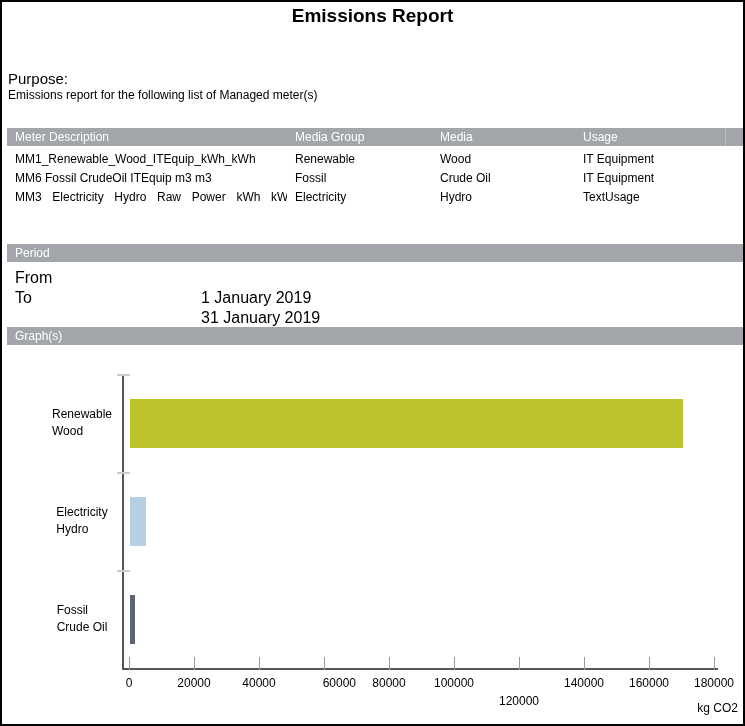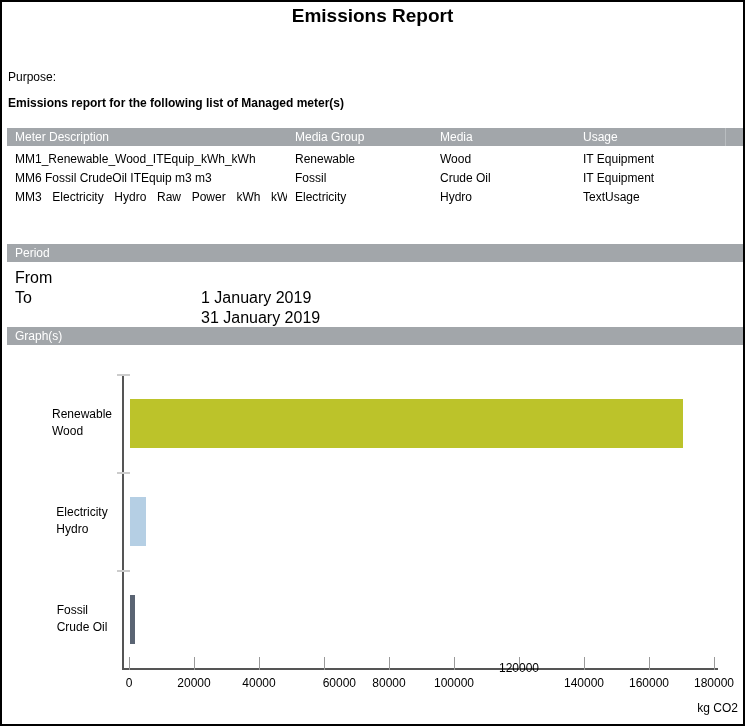--- a/index.html
+++ b/index.html
@@ -11,22 +11,22 @@
     background:#fff;
     font-family:"Liberation Sans", sans-serif;
     color:#000;
     overflow:hidden;
     padding-left:26px;
   }
   .title {
     position:absolute; left:0; top:3px; width:100%;
     text-align:center; font-size:19px; font-weight:bold;
   }
-  .purpose-label { position:absolute; left:6px; top:68px;  font-size:12px; }
-  .purpose-text  { position:absolute; left:6px; top:94px;  font-size:12px;font-weight:bold; }
+  .purpose-label { position:absolute; left:6px; top:68px;  font-size:15px; }
+  .purpose-text  { position:absolute; left:6px; top:86px;  font-size:12px; }
 
   .section-bar {
     position:absolute; left:5px; width:736px; height:18px;
     background:#a2a6aa; color:#fff; font-size:12px;
     display:flex; align-items:center;
   }
   .section-bar .bar-label { padding-left:8px; }
   .meters-header { top:126px; padding:0; }
   .period-bar    { top:242px; }
   .graphs-bar    { top:325px; }
@@ -117,21 +117,21 @@
       <div style="left: 160px; top: 674px; width: 64px; text-align: center;">20000</div>
       <div style="left: 257px; top: 655px; width: 1px; height: 13px; background: rgb(153, 153, 153);"></div>
       <div style="left: 225px; top: 674px; width: 64px; text-align: center;">40000</div>
       <div style="left: 322px; top: 655px; width: 1px; height: 13px; background: rgb(153, 153, 153);"></div>
       <div style="left: 290px; top: 674px; width: 64px; text-align: right;">60000</div>
       <div style="left: 387px; top: 655px; width: 1px; height: 13px; background: rgb(153, 153, 153);"></div>
       <div style="left: 355px; top: 674px; width: 64px; text-align: center;">80000</div>
       <div style="left: 452px; top: 655px; width: 1px; height: 13px; background: rgb(153, 153, 153);"></div>
       <div style="left: 420px; top: 674px; width: 64px; text-align: center;">100000</div>
       <div style="left: 517px; top: 655px; width: 1px; height: 13px; background: rgb(153, 153, 153);"></div>
-      <div style="left: 485px; top: 659px; width: 64px; text-align: center;">120000</div>
+      <div style="left: 485px; top: 692px; width: 64px; text-align: center;">120000</div>
       <div style="left: 582px; top: 655px; width: 1px; height: 13px; background: rgb(153, 153, 153);"></div>
       <div style="left: 550px; top: 674px; width: 64px; text-align: center;">140000</div>
       <div style="left: 647px; top: 655px; width: 1px; height: 13px; background: rgb(153, 153, 153);"></div>
       <div style="left: 615px; top: 674px; width: 64px; text-align: center;">160000</div>
       <div style="left: 712px; top: 655px; width: 1px; height: 13px; background: rgb(153, 153, 153);"></div>
       <div style="left: 680px; top: 674px; width: 64px; text-align: center;">180000</div>
       <div style="left: 128px; top: 397px; width: 552.5px; height: 49px; background: rgb(188, 195, 42);"></div>
       <div class="cat-label-outer" style="left: 28px; top: 372px; width: 104px; height: 98px;">
         <div class="cat-label-inner">
           <div>Renewable</div>

